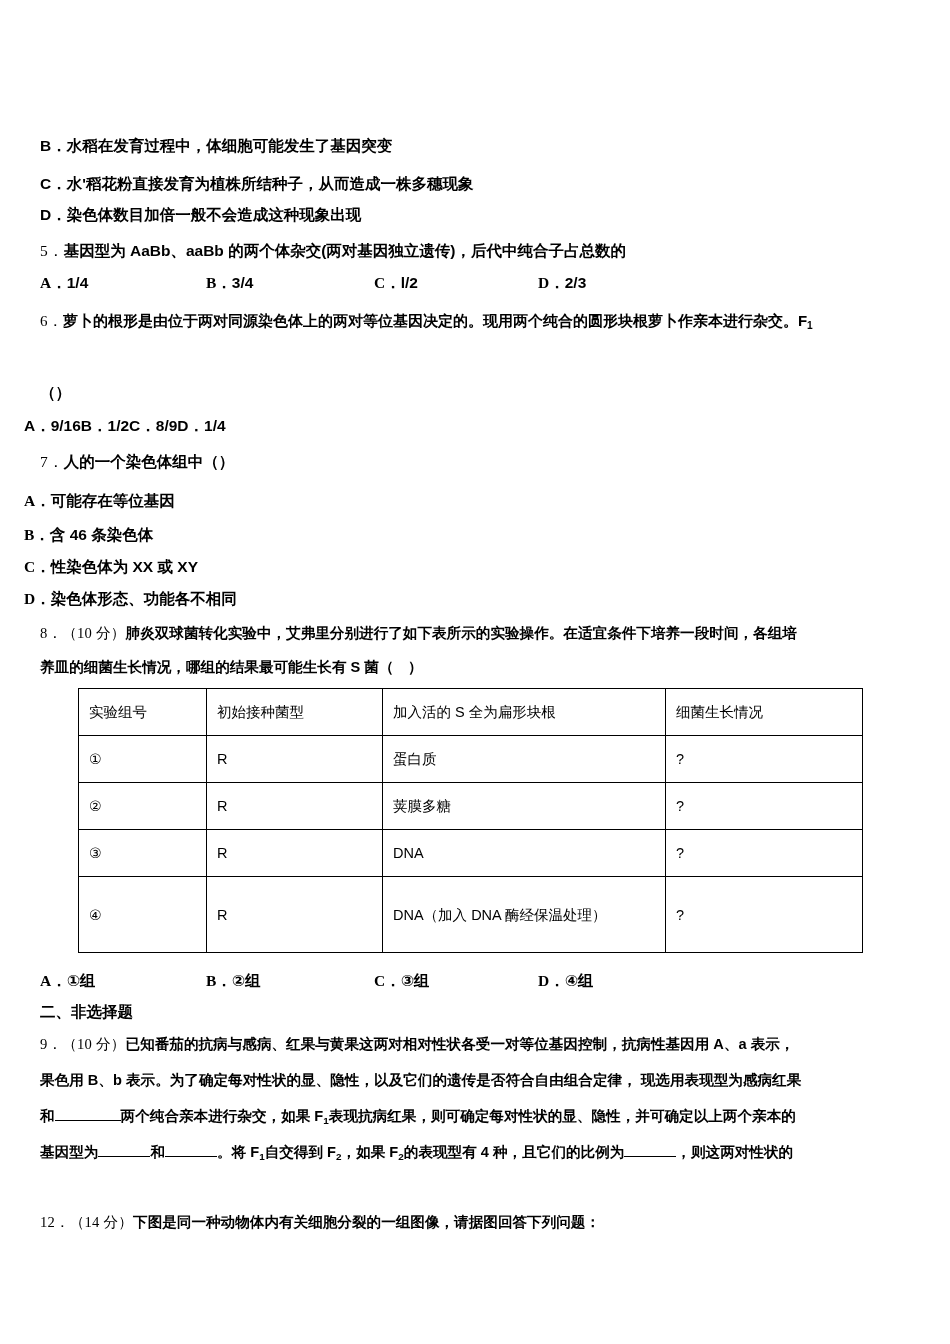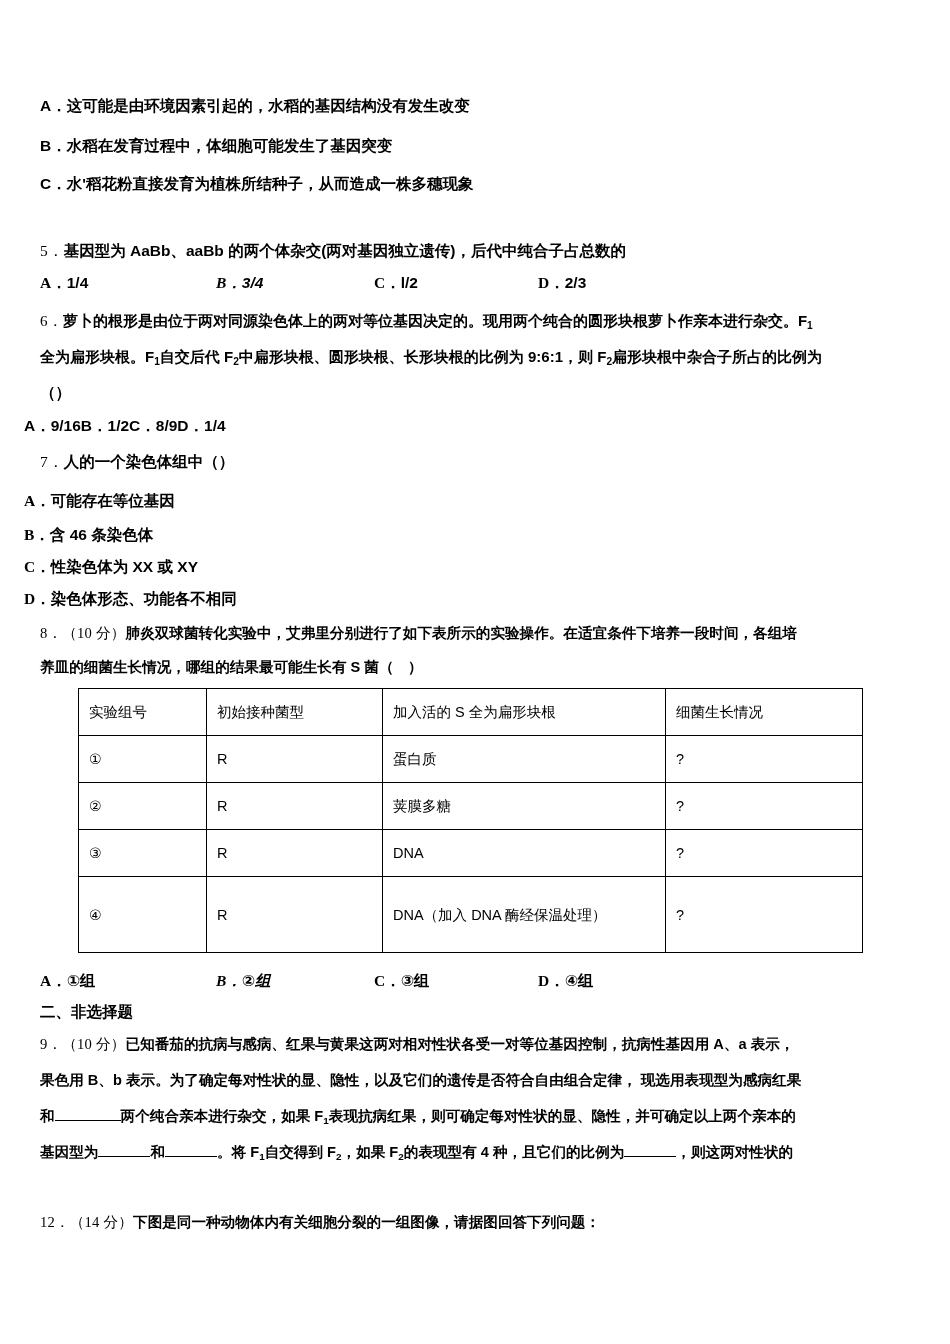--- a/index.html
+++ b/index.html
@@ -55,21 +55,21 @@
     top: 0;
     font-weight: bold;
     font-family: "Liberation Sans", "DejaVu Sans", sans-serif;
     white-space: nowrap;
   }
   .opt .lab {
     font-family: "Liberation Serif", "DejaVu Serif", serif;
     font-weight: bold;
   }
   .opt-a { left: 0px; text-align: right; }
-  .opt-b { left: 176px; font-style: italic; }
+  .opt-b { left: 166px; }
   .opt-c { left: 334px; }
   .opt-d { left: 498px; }
 
   
   .optline {
     position: absolute;
     left: 24px;
     font-size: 15.5px;
     line-height: 22px;
     font-weight: bold;
@@ -139,45 +139,42 @@
     vertical-align: baseline;
   }
   .b-lg { width: 66px; }
   .b-md { width: 52px; }
 </style>
 </head>
 <body>
 
 <div class="page">
 
-  <div class="line" style="top:96px">
-    <span class="qbody">A．</span><span class="qbody">这可能是由环境因素引起的，水稻的基因结构没有发生改变</span>
-  </div>
   <div class="line" style="top:136px">
     <span class="qbody">B．</span><span class="qbody">水稻在发育过程中，体细胞可能发生了基因突变</span>
   </div>
   <div class="line" style="top:174px">
     <span class="qbody">C．</span><span class="qbody">水'稻花粉直接发育为植株所结种子，从而造成一株多穗现象</span>
+  </div>
+  <div class="line" style="top:205px">
+    <span class="qbody">D．</span><span class="qbody">染色体数目加倍一般不会造成这种现象出现</span>
   </div>
 
   <div class="line" style="top:241px">
     <span class="qnum">5．</span><span class="qbody">基因型为 AaBb、aaBb 的两个体杂交(两对基因独立遗传)，后代中纯合子占总数的</span>
   </div>
   <div class="optrow" style="top:272px">
     <span class="opt opt-a"><span class="lab">A．</span><span>1/4</span></span>
     <span class="opt opt-b"><span class="lab">B．</span><span>3/4</span></span>
     <span class="opt opt-c"><span class="lab">C．</span><span>l/2</span></span>
     <span class="opt opt-d"><span class="lab">D．</span><span>2/3</span></span>
   </div>
 
   <div class="line" style="top:311px;font-size:15px">
     <span class="qnum">6．</span><span class="qbody">萝卜的根形是由位于两对同源染色体上的两对等位基因决定的。现用两个纯合的圆形块根萝卜作亲本进行杂交。F</span><span class="qbody"><sub>1</sub></span>
-  </div>
-  <div class="line" style="top:347px;font-size:15px">
-    <span class="qbody">全为扁形块根。F</span><span class="qbody"><sub>1</sub></span><span class="qbody">自交后代 F</span><span class="qbody"><sub>2</sub></span><span class="qbody">中扁形块根、圆形块根、长形块根的比例为 9:6:1，则 F</span><span class="qbody"><sub>2</sub></span><span class="qbody">扁形块根中杂合子所占的比例为</span>
   </div>
   <div class="line" style="top:383px">
     <span class="qbody">（）</span>
   </div>
   <div class="optline" style="top:415px">
     <span>A．9/16B．1/2C．8/9D．1/4</span>
   </div>
 
   <div class="line" style="top:452px">
     <span class="qnum">7．</span><span class="qbody">人的一个染色体组中（）</span>

